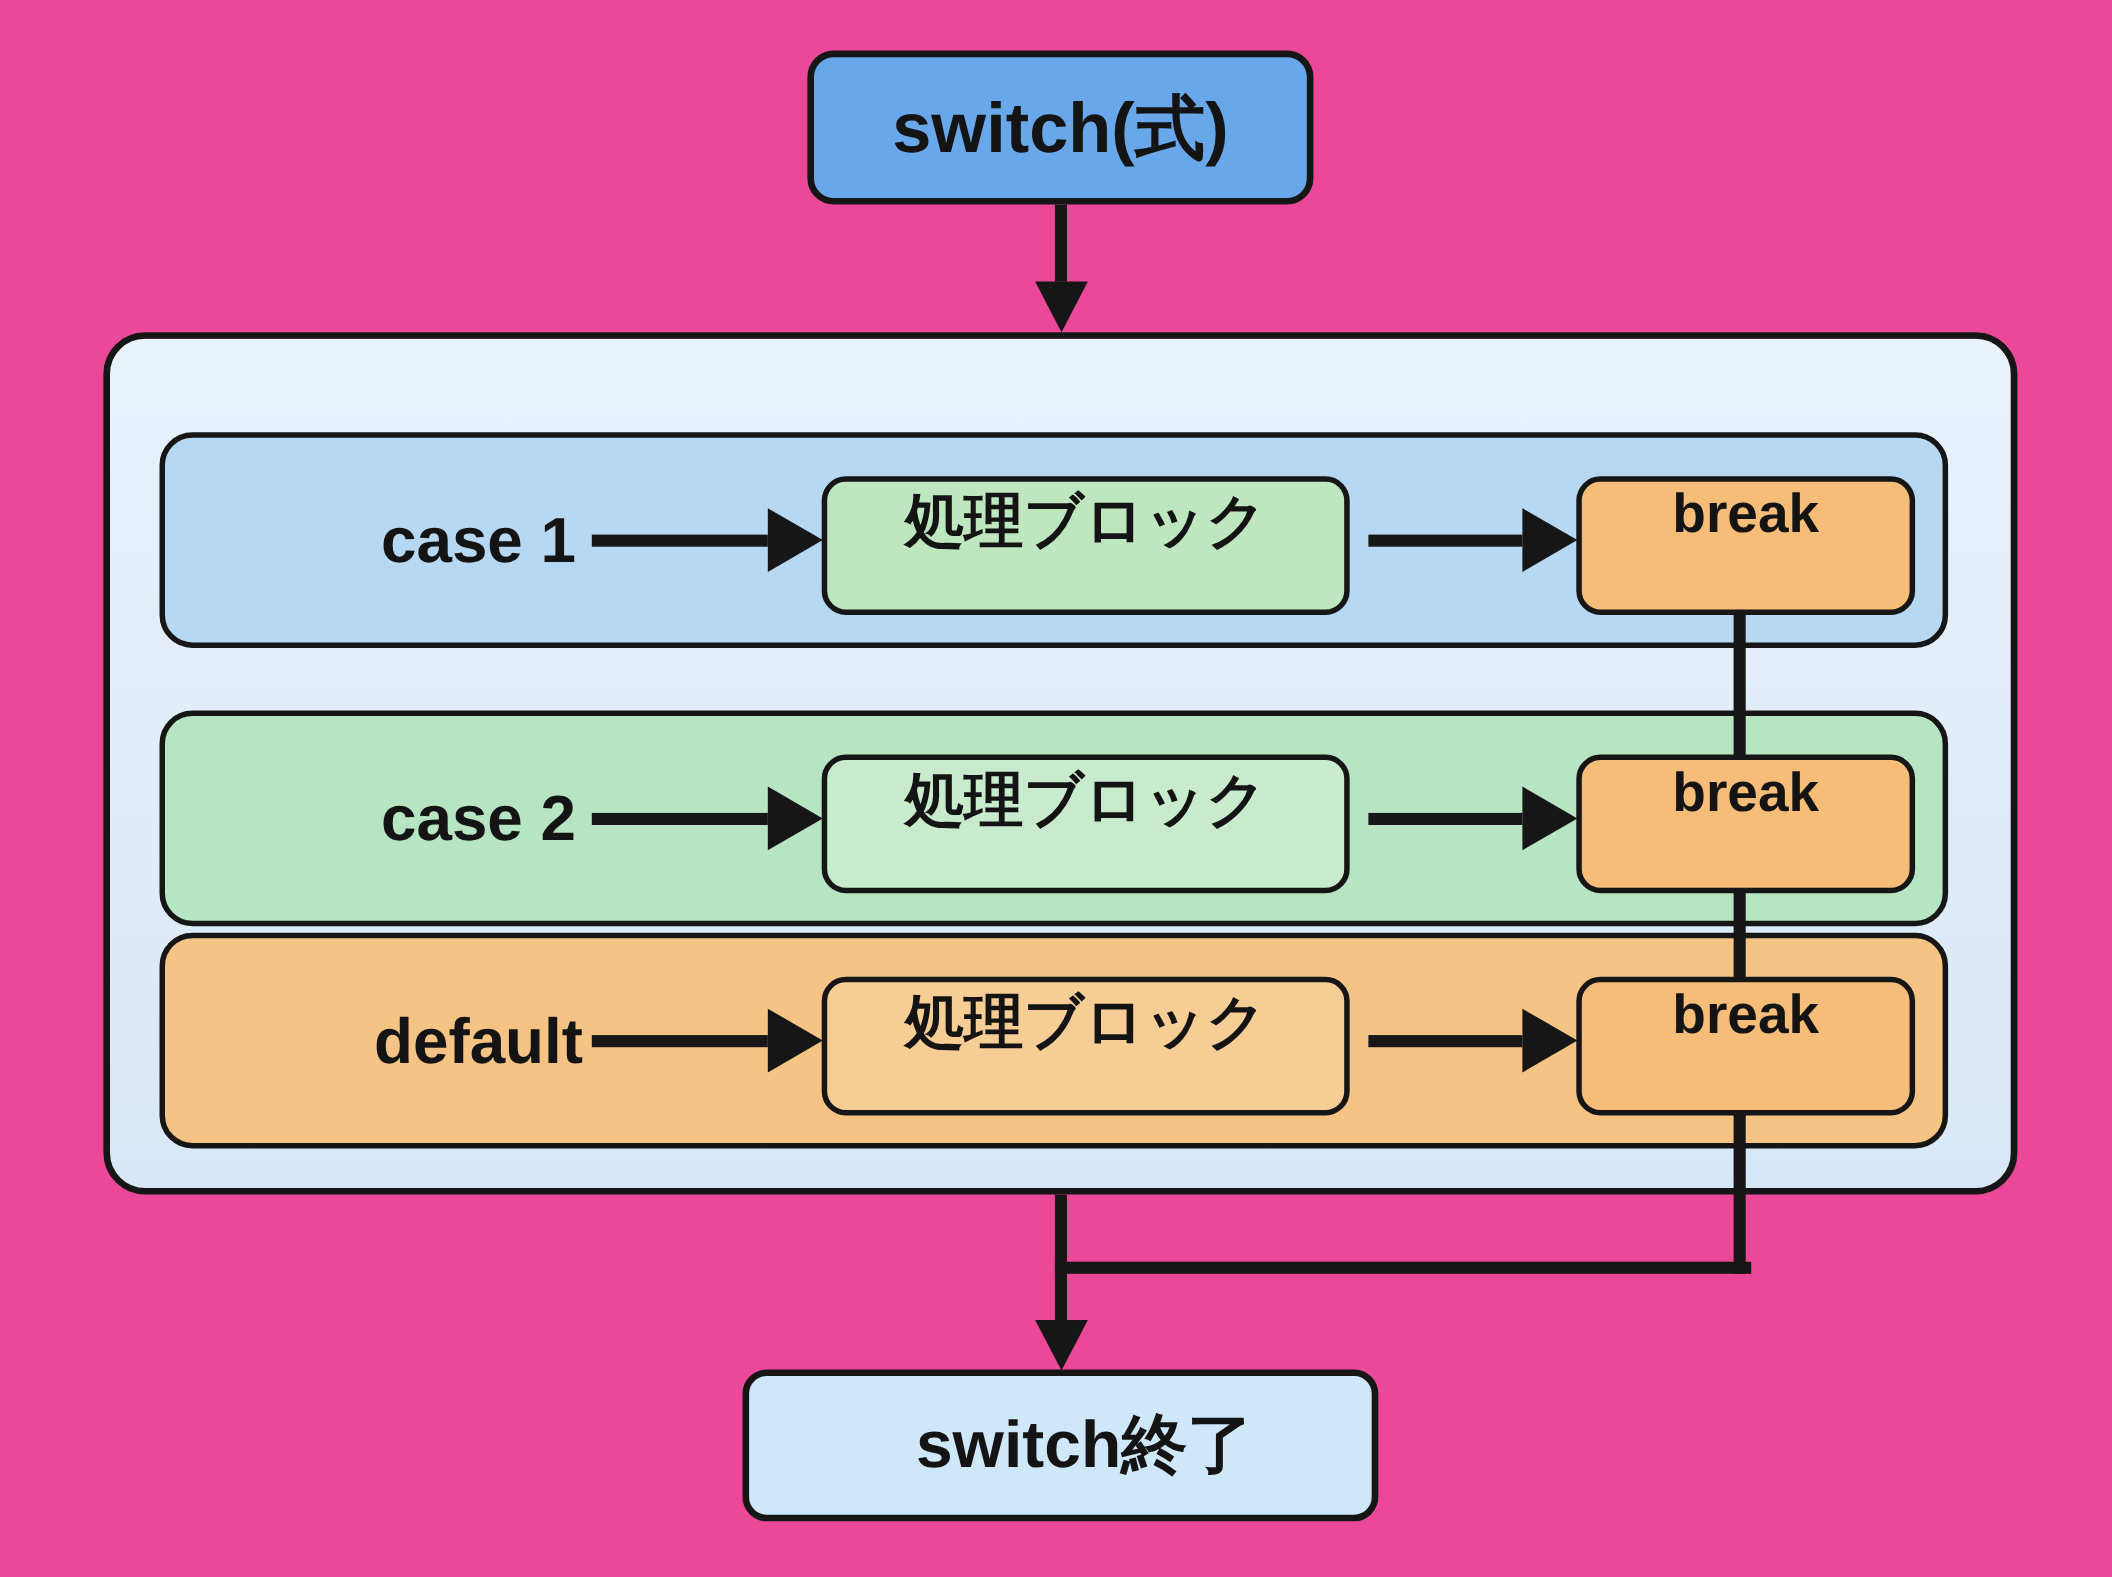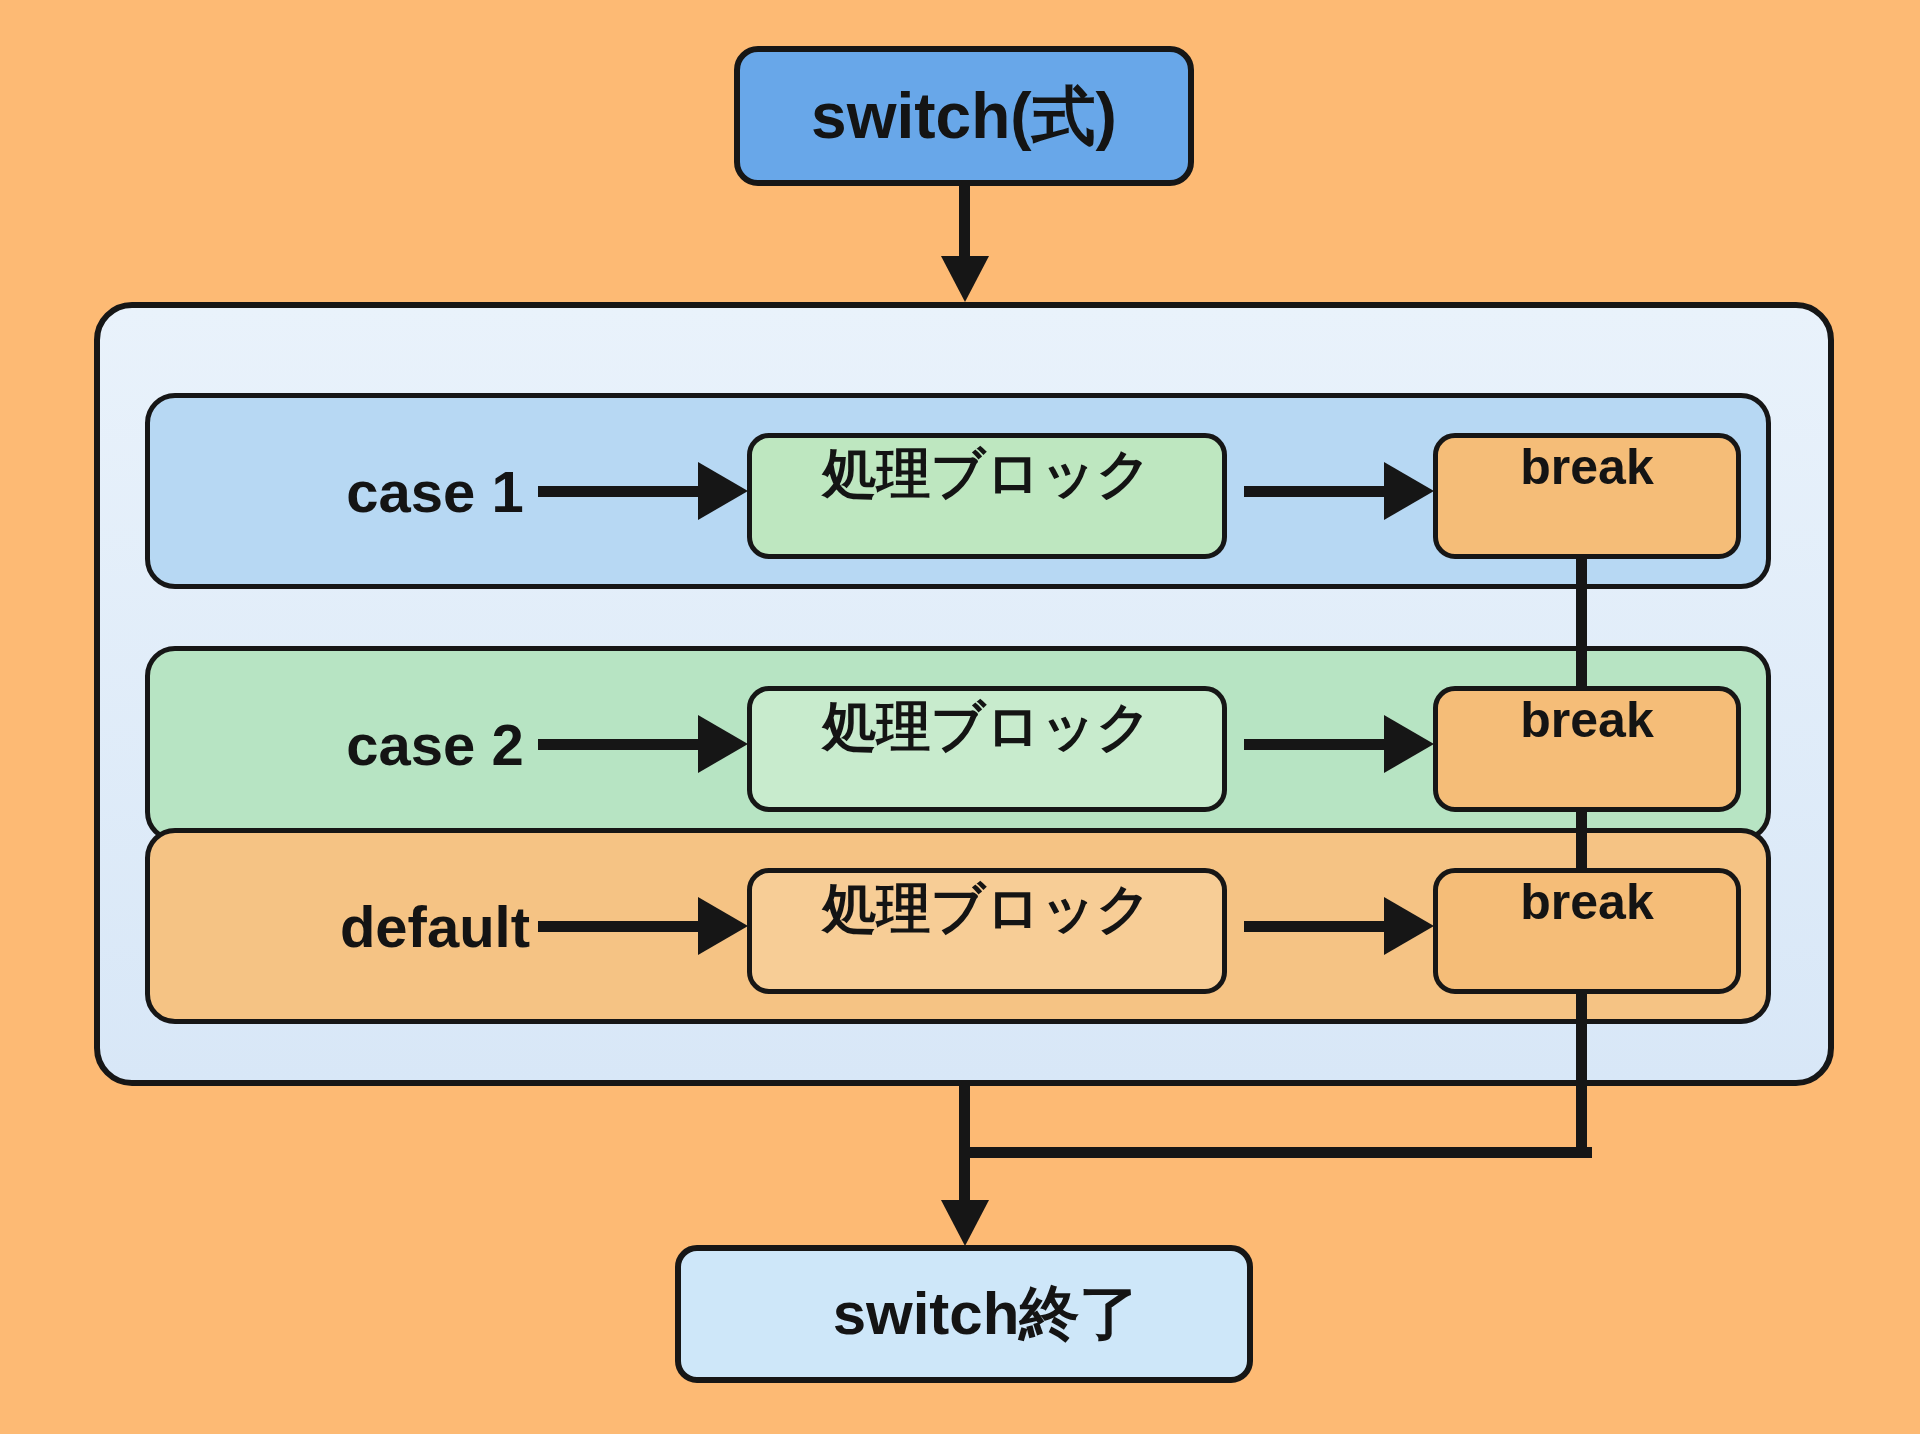--- a/index.html
+++ b/index.html
@@ -1,18 +1,18 @@
 <!DOCTYPE html>
 <html><head>
 <meta charset="utf-8">
 <style>
   html,body{margin:0;padding:0;background:#FAFAF8;}
   .canvas{
     position:relative;width:1920px;height:1434px;overflow:hidden;
-    background:#fdba74;
+    background:#ec4899;
     font-family:"Liberation Sans","DejaVu Sans",sans-serif;
     color:#141414;
   }
   .node{
     position:absolute;display:flex;align-items:center;justify-content:center;
     border:6px solid #161616;box-sizing:border-box;
     font-weight:600;white-space:nowrap;
   }
   .start-node{left:734px;top:46px;width:460px;height:140px;border-radius:24px;font-size:64px;}
   .end-node{left:675px;top:1245px;width:578px;height:138px;border-radius:22px;font-size:60px;padding-left:44px;}
@@ -20,21 +20,21 @@
     position:absolute;left:94px;top:302px;width:1740px;height:784px;
     border:6px solid #161616;border-radius:38px;box-sizing:border-box;
     background:linear-gradient(180deg,#E9F2FB 0%,#D8E7F7 100%);
   }
   .case-row{
     position:absolute;left:145px;width:1626px;height:196px;
     border:5px solid #161616;border-radius:30px;box-sizing:border-box;
   }
   .row-1{top:372px;}
   .row-2{top:601px;margin-top:45px;}
-  .row-3{top:828px;}
+  .row-3{top:848px;}
   .row-label{
     position:absolute;left:55px;top:0;width:460px;height:100%;
     display:flex;align-items:center;justify-content:center;
     font-size:58px;font-weight:600;white-space:nowrap;
   }
   .harrow{
     position:absolute;top:0;height:100%;display:flex;align-items:center;
   }
   .harrow .stem{flex:1;height:11px;background:#161616;}
   .harrow .head{

